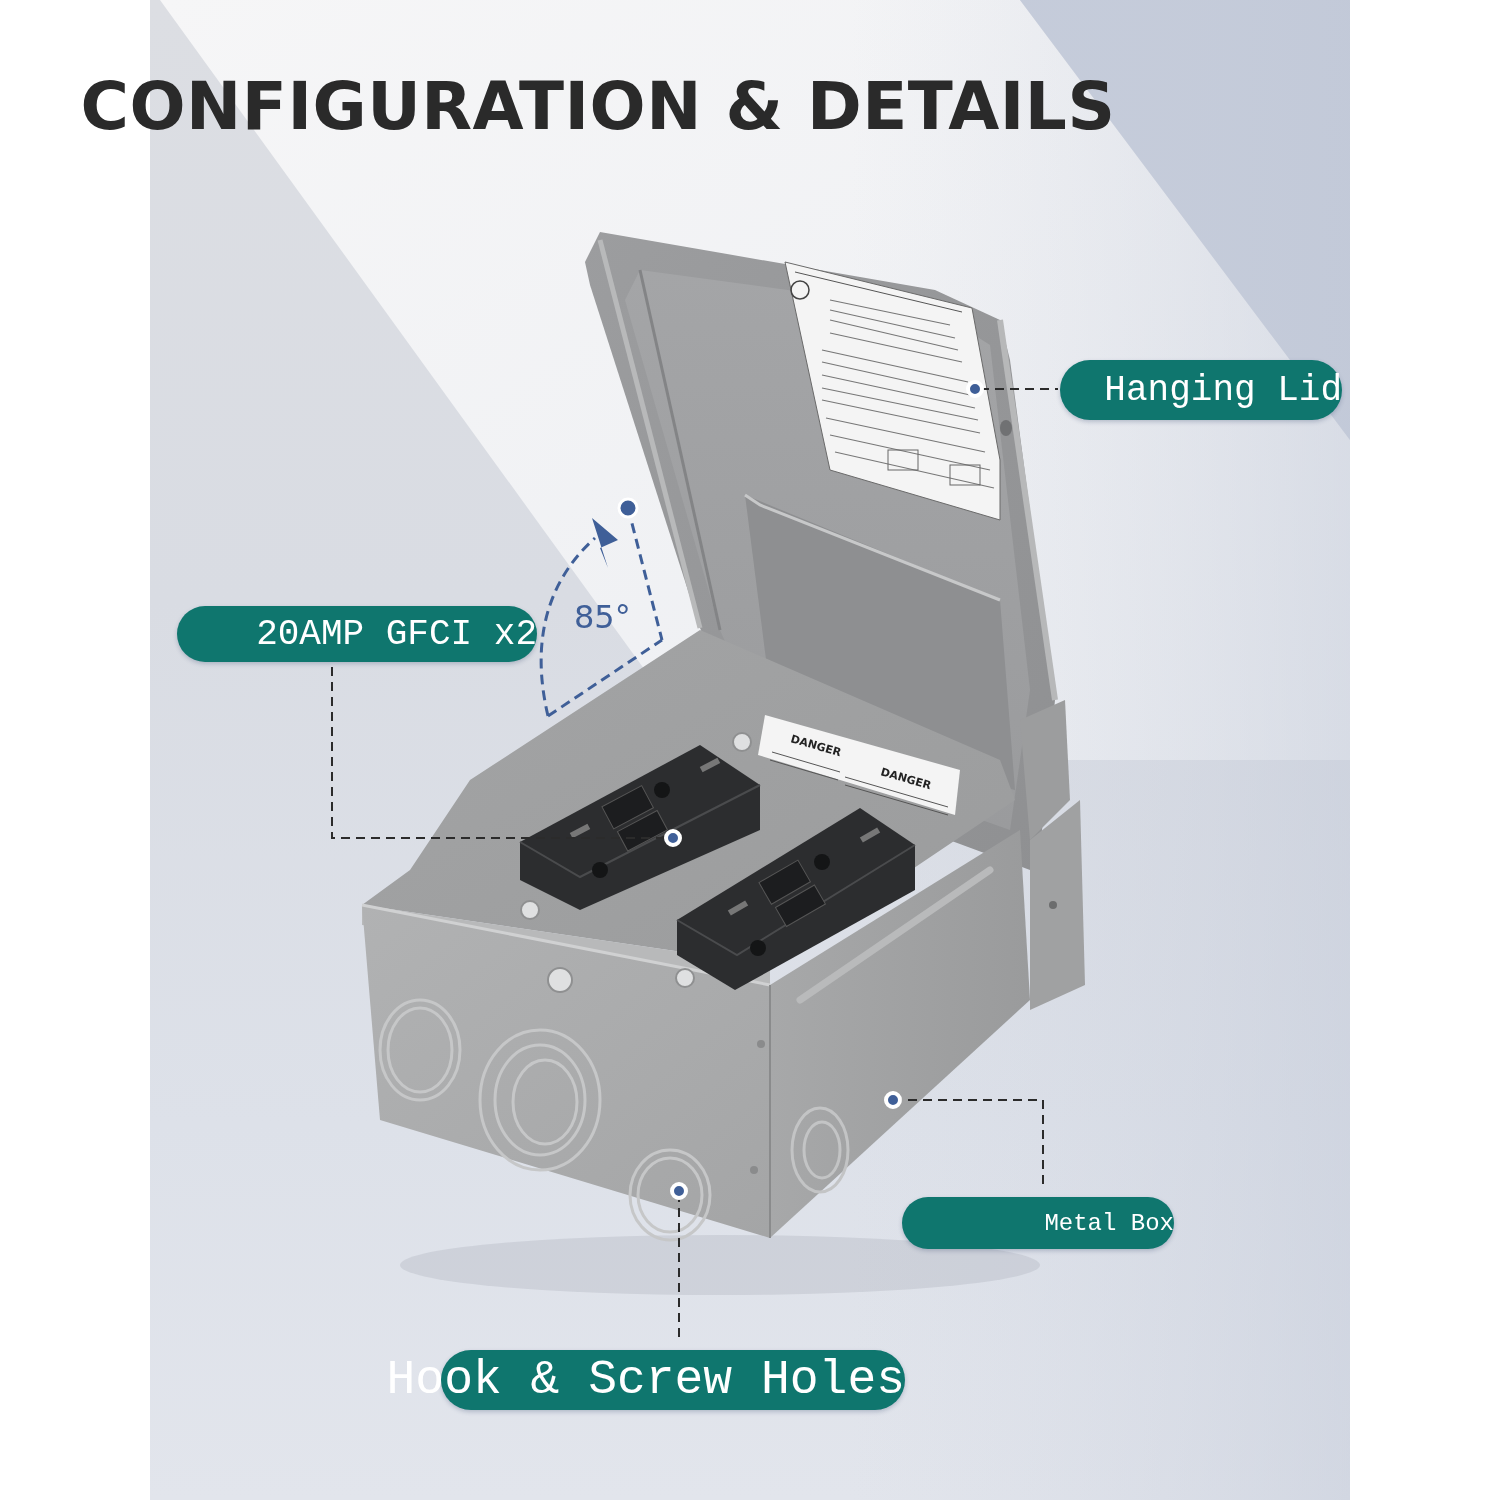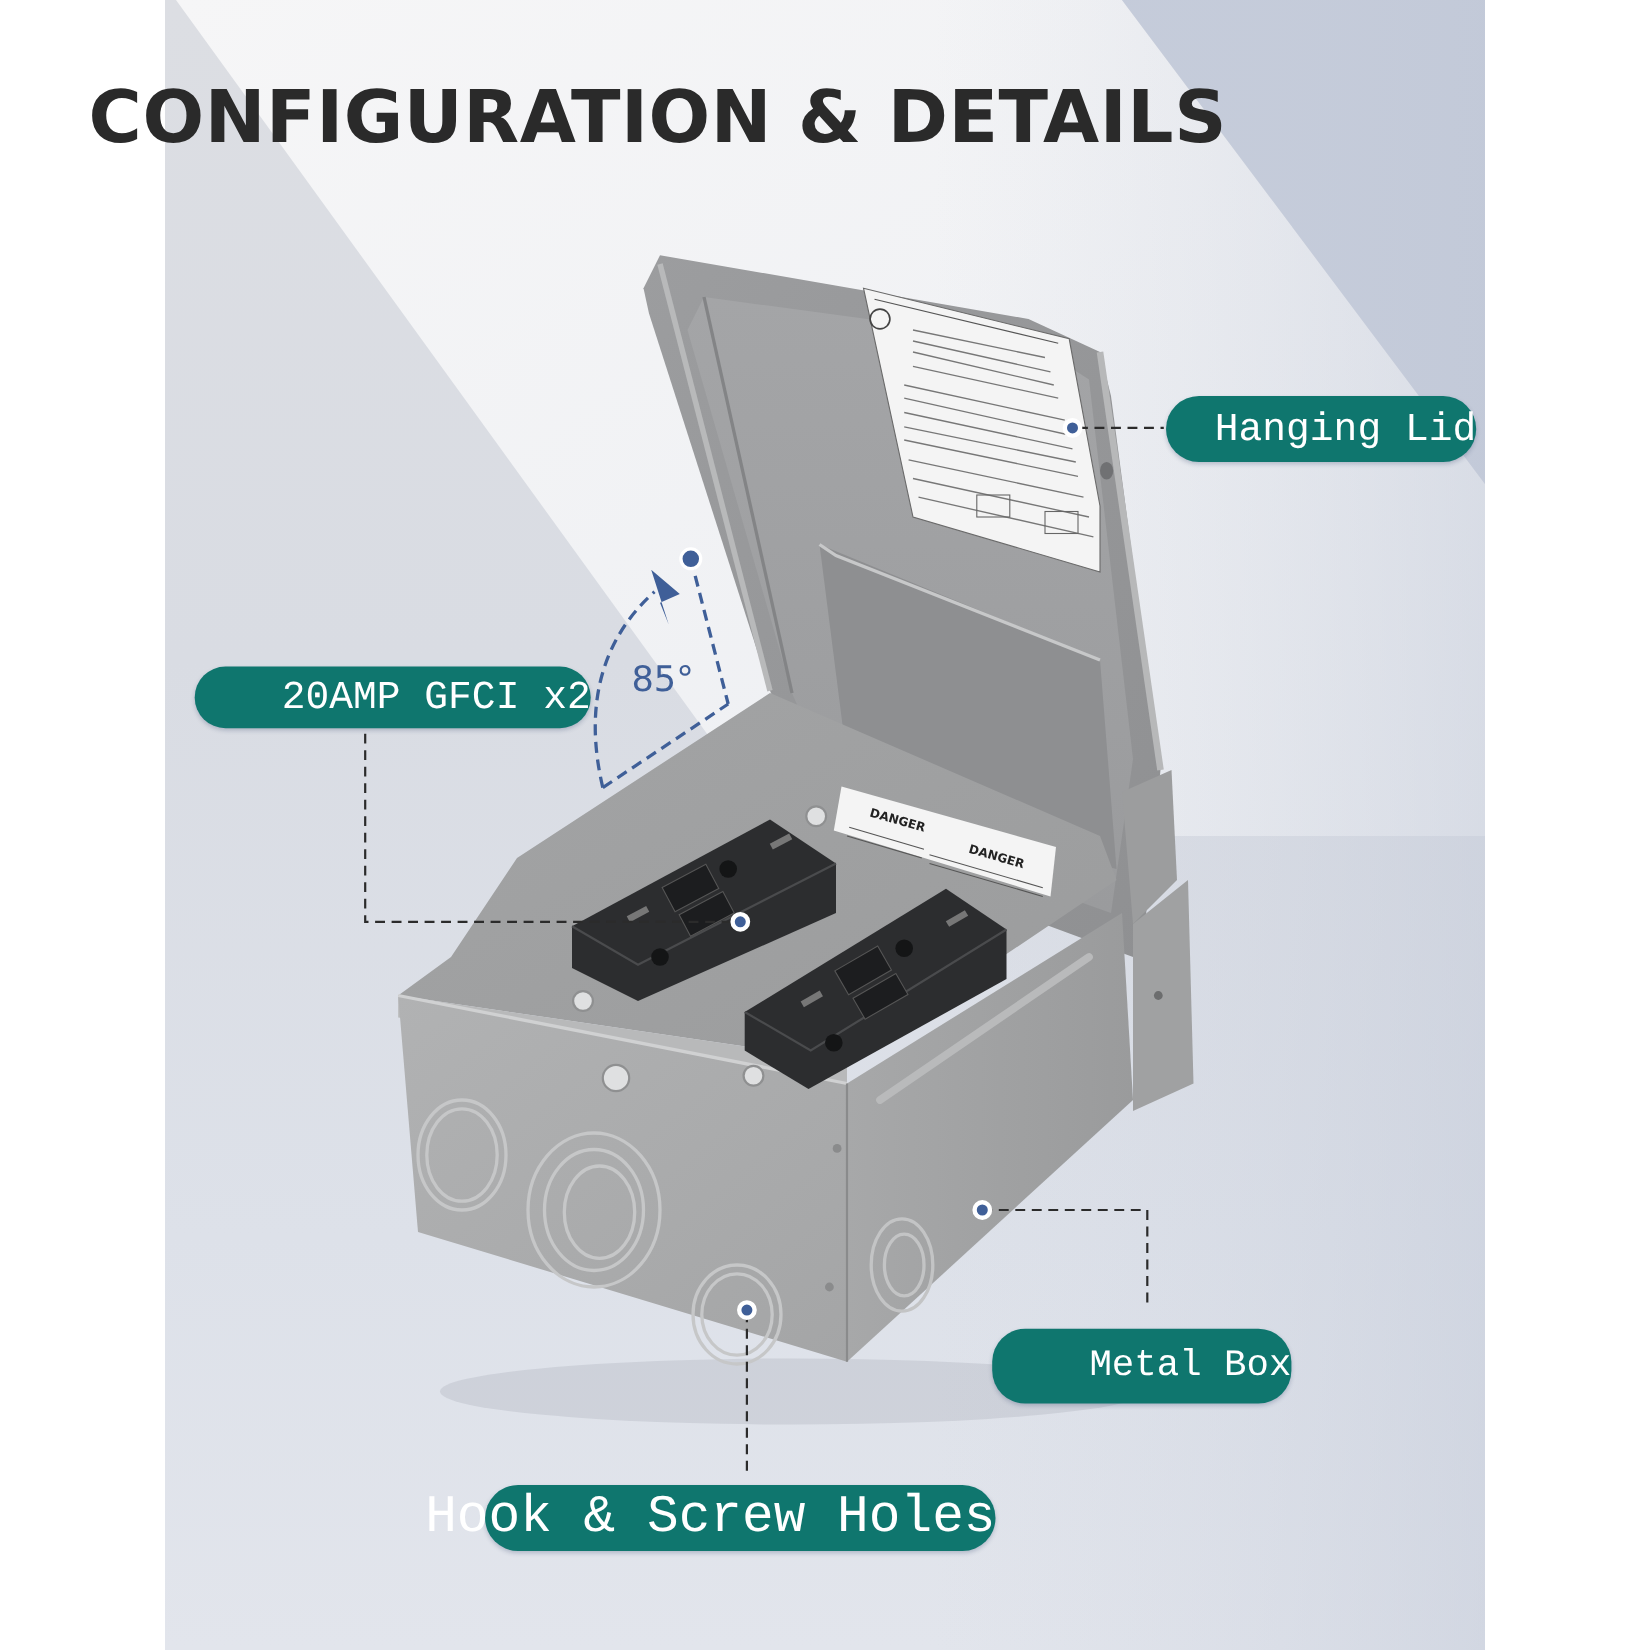--- a/index.html
+++ b/index.html
@@ -224,19 +224,19 @@
 <div class="angle-label">85°</div>
 
 <div class="pill" style="left:1060px; top:360px; width:282px; height:60px; font-size:36px;">
   <span>Hanging Lid</span>
 </div>
 
 <div class="pill" style="left:177px; top:594px; width:360px; height:56px; font-size:36px;margin-top:12px;">
   <span>20AMP GFCI x2</span>
 </div>
 
-<div class="pill" style="left:902px; top:1197px; width:272px; height:68px; font-size:34px;margin-top:11px;">
+<div class="pill" style="left:902px; top:1197px; width:272px; height:52px; font-size:24px;">
   <span>Metal Box</span>
 </div>
 
 <div class="pill" style="left:441px; top:1350px; width:464px; height:60px; font-size:48px;">
   <span>Hook &amp; Screw Holes</span>
 </div>
 
 </body></html>

